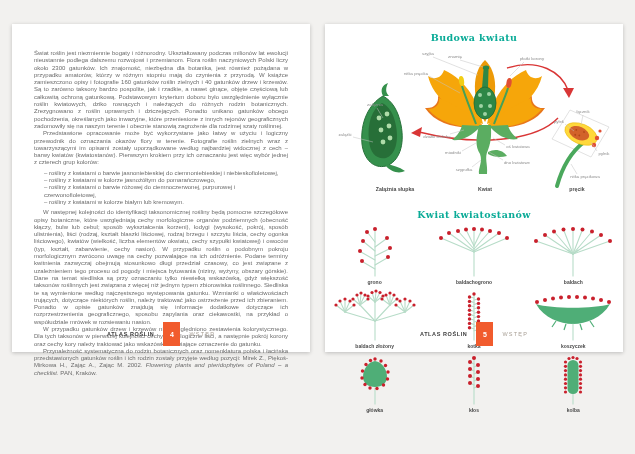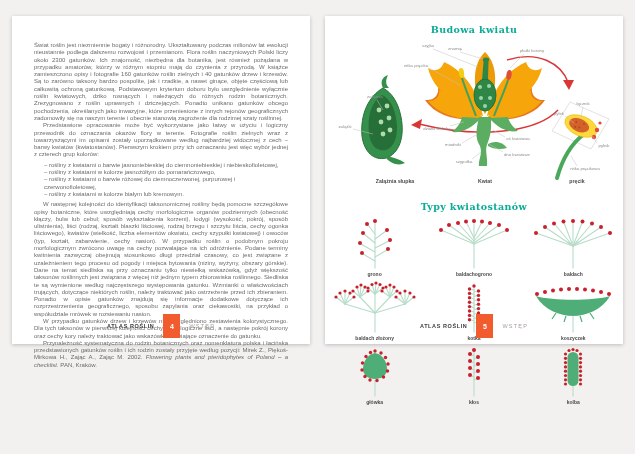--- a/index.html
+++ b/index.html
@@ -1,18 +1,18 @@
 <!DOCTYPE html>
 <html><head>
 <meta charset="utf-8">
 <style>
   html,body{margin:0;padding:0;}
   body{width:635px;height:454px;background:#f2f1ef;font-family:"Liberation Sans",sans-serif;position:relative;overflow:hidden;}
   .stage{position:absolute;inset:0;}
-  .page{position:absolute;top:16px;width:298px;height:328px;background:#ffffff;box-shadow:0 1px 4px rgba(0,0,0,.22);}
+  .page{position:absolute;top:24px;width:298px;height:328px;background:#ffffff;box-shadow:0 1px 4px rgba(0,0,0,.22);}
   .page.left{left:12px;}
   .page.right{left:325px;}
   
   h1.title{margin:22px 0 0 0;text-align:center;font-family:"DejaVu Serif",serif;font-weight:bold;font-size:15px;letter-spacing:2px;color:#e8562f;}
   .body-text{margin:26px 22px 0 22px;color:#6b6b6b;font-size:6px;line-height:7.3px;text-align:justify;}
   .body-text p{margin:0;}
   .body-text p.indent{text-indent:9px;}
   .bullets{margin:3px 0 3px 10px;}
   .bullets p{margin:0;text-align:left;}
   .italic{font-style:italic;}
@@ -153,21 +153,21 @@
       <line class="ld" x1="272" y1="105" x2="266" y2="96"></line>
       <text class="lbl" x="279" y="109" text-anchor="middle">pylnik</text>
       <line class="ld" x1="252" y1="128" x2="246" y2="118"></line>
       <text class="lbl" x="260" y="132" text-anchor="middle">nitka pręcikowa</text>
 
       <text class="dcap" x="70" y="145" text-anchor="middle">Zalążnia słupka</text>
       <text class="dcap" x="160" y="145" text-anchor="middle">Kwiat</text>
       <text class="dcap" x="252" y="145" text-anchor="middle">pręcik</text>
     </svg>
 
-    <h2 class="teal" style="margin-top:14px;">Typy kwiatostanów</h2>
+    <h2 class="teal" style="margin-top:14px;">Kwiat kwiatostanów</h2>
 
     <div class="grid">
       <div class="cell">
         <svg viewBox="0 0 90 54">
           <g class="st">
               <path d="M45,52 V6"></path>
               <path d="M45,45 L33,38"></path>
               <path d="M45,41 L57,34"></path>
               <path d="M45,36 L31,28"></path>
               <path d="M45,32 L59,25"></path>

